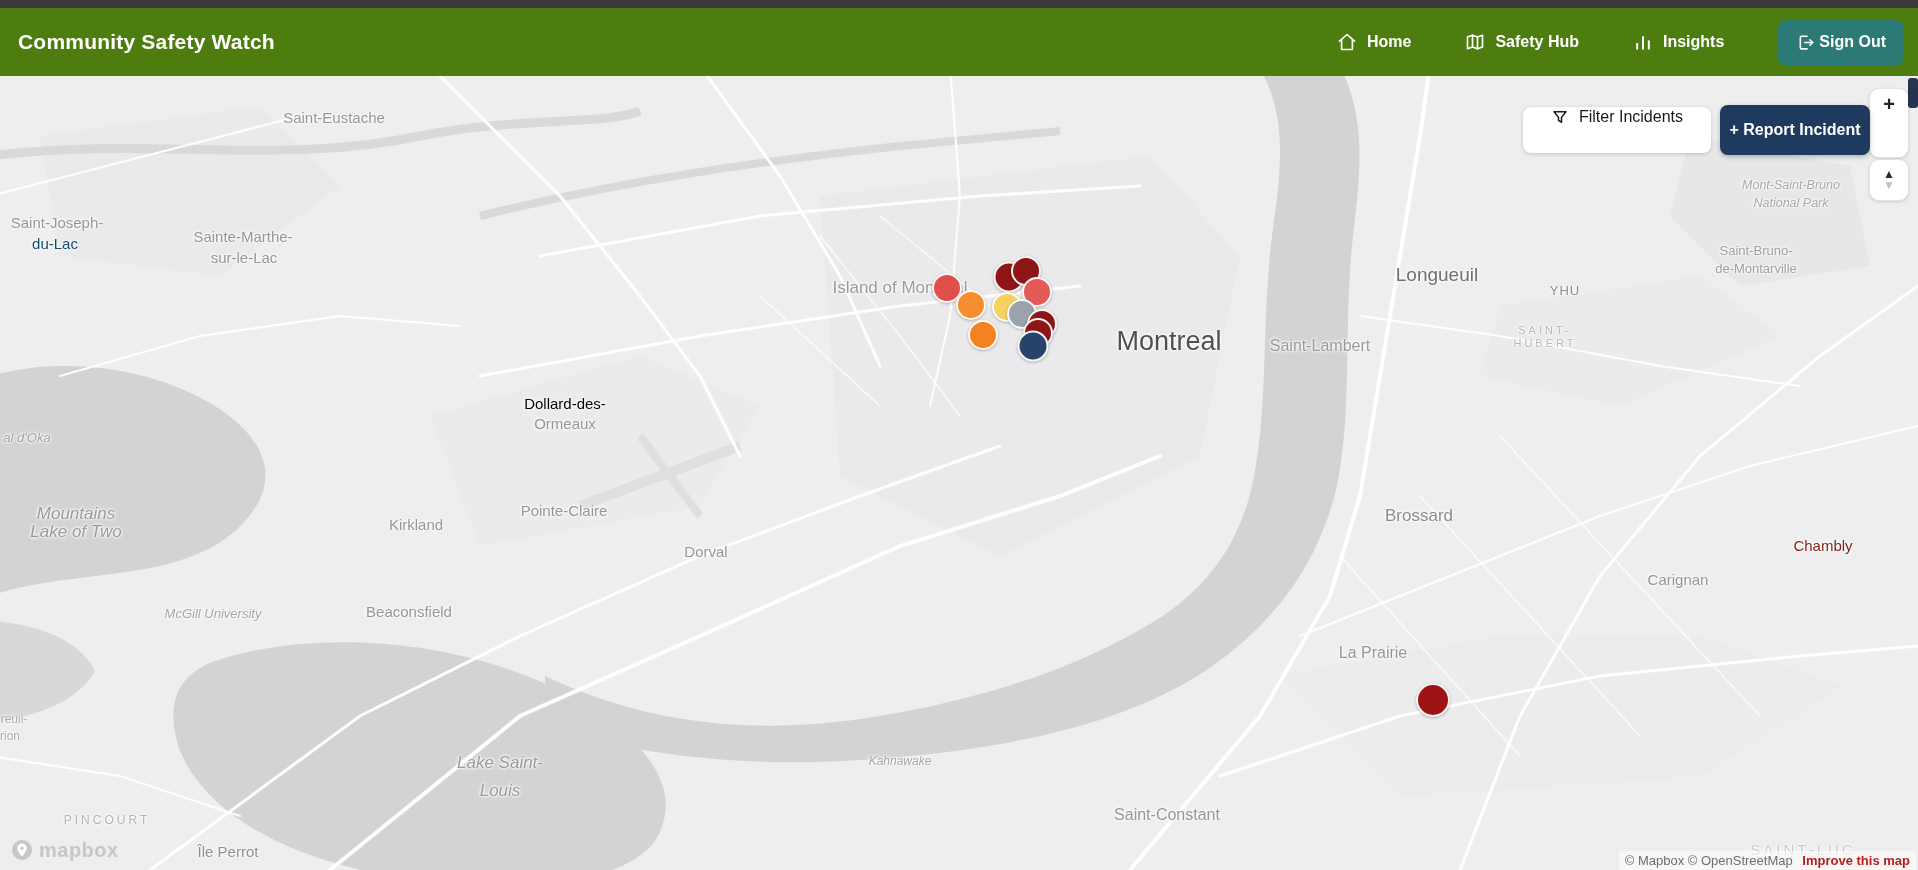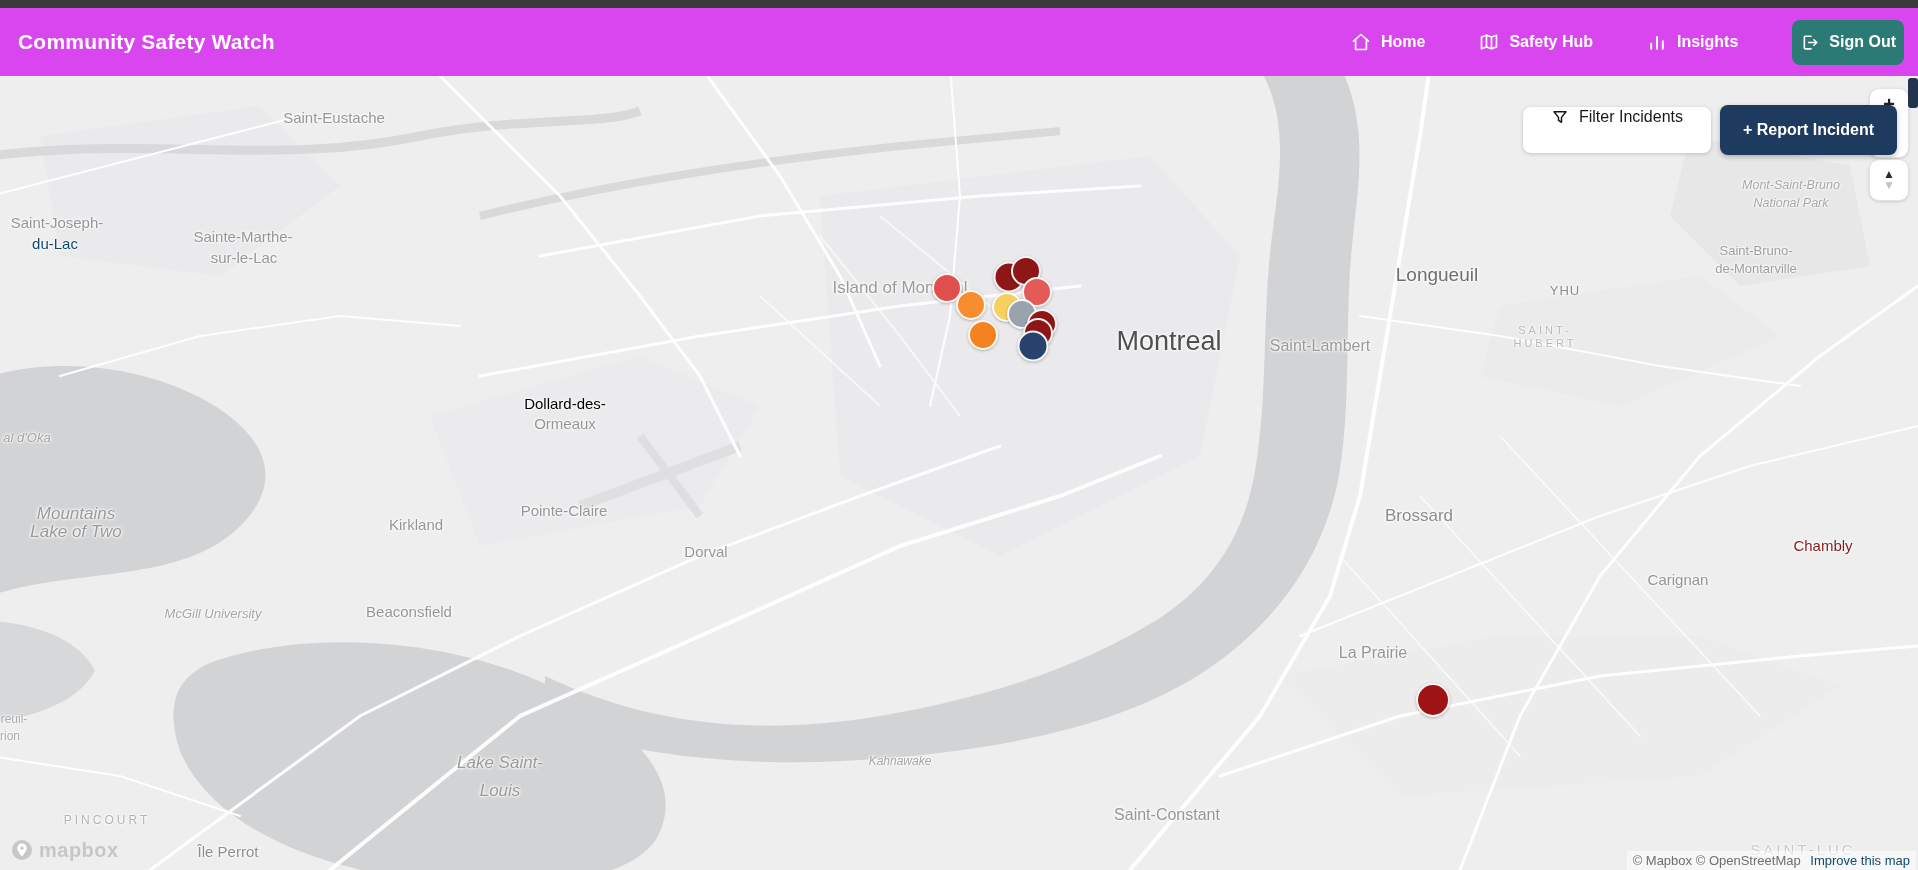--- a/index.html
+++ b/index.html
@@ -1,63 +1,63 @@
 <!DOCTYPE html>
 <html><head>
 <meta charset="utf-8">
 <style>
   html,body{margin:0;padding:0;background:#dcdcdc;}
   .app{position:relative;width:1918px;height:870px;overflow:hidden;
        font-family:"Liberation Sans",sans-serif;background:#eeeeef;}
   .top-strip{position:absolute;left:0;top:0;width:1918px;height:8px;background:#3a3a3a;}
-  header{position:absolute;left:0;top:8px;width:1918px;height:68px;background:#d946ef;
+  header{position:absolute;left:0;top:8px;width:1918px;height:68px;background:#4d7c0f;
          display:flex;align-items:center;justify-content:space-between;box-sizing:border-box;
          padding:0 14px 0 18px;z-index:20;}
   .app-title{margin:0;color:#fff;font-size:21px;font-weight:bold;letter-spacing:.2px;}
   nav{display:flex;align-items:center;gap:54px;}
   .nav-item{display:flex;align-items:center;gap:10px;color:#fff;font-size:16px;font-weight:600;cursor:pointer;}
   .nav-item svg{display:block;}
-  .signout{display:flex;align-items:center;gap:10px;background:#2c7a75;color:#fff;border:none;
+  .signout{display:flex;align-items:center;gap:4px;background:#2c7a75;color:#fff;border:none;
            font-family:inherit;font-size:16px;font-weight:600;border-radius:8px;
-           padding:13px 8px;cursor:pointer;}
+           padding:13px 18px;cursor:pointer;}
   .map{position:absolute;left:0;top:76px;width:1918px;height:794px;background:#eeeeef;overflow:hidden;}
   .map-bg{position:absolute;left:0;top:0;z-index:0;}
   #map-labels{position:absolute;inset:0;z-index:2;}
   .map-label{position:absolute;transform:translate(-50%,-50%);white-space:nowrap;color:#969696;
              text-shadow:0 0 2px #fff,0 0 3px #fff,0 0 4px #fff;}
   .map-label.italic{font-style:italic;}
   #map-markers{position:absolute;inset:0;z-index:3;}
   .marker{position:absolute;transform:translate(-50%,-50%);border-radius:50%;
           border:2px solid rgba(255,255,255,.95);box-shadow:0 1px 3px rgba(0,0,0,.25);cursor:pointer;}
   .filter-btn{position:absolute;left:1523px;top:31px;width:188px;height:46px;z-index:6;
               display:flex;align-items:flex-start;justify-content:center;gap:10px;
               background:#fff;border:none;border-radius:8px;font-family:inherit;
               font-size:16px;font-weight:500;color:#15191e;cursor:pointer;
               box-shadow:0 1px 4px rgba(0,0,0,.18);}
-  .report-btn{position:absolute;left:1720px;top:29px;width:177px;height:50px;z-index:7;
+  .report-btn{position:absolute;left:1720px;top:29px;width:150px;height:50px;z-index:7;
               background:#1e3a5f;border:none;border-radius:8px;font-family:inherit;
               font-size:16px;font-weight:bold;color:#fff;cursor:pointer;
               box-shadow:0 2px 5px rgba(0,0,0,.25);}
   .zoom-box{position:absolute;left:1869px;top:12px;width:38px;height:68px;z-index:5;background:#fff;
             border:1px solid #e3e3e3;border-radius:10px;box-shadow:0 1px 3px rgba(0,0,0,.15);
             display:flex;justify-content:center;}
   .zoom-in{font-size:20px;font-weight:bold;color:#222;line-height:30px;cursor:pointer;}
   .pitch-box{position:absolute;left:1869px;top:83px;width:38px;height:40px;z-index:5;background:#fff;
              border:1px solid #e3e3e3;border-radius:10px;box-shadow:0 1px 3px rgba(0,0,0,.15);
              display:flex;flex-direction:column;align-items:center;justify-content:center;}
   .pitch-up{font-size:12px;line-height:11px;color:#2b2b2b;cursor:pointer;}
   .pitch-down{font-size:12px;line-height:11px;color:#c2c2c2;cursor:pointer;}
   .scroll-thumb{position:absolute;left:1908px;top:2px;width:10px;height:30px;background:#24344d;
                 border-radius:3px;z-index:8;cursor:pointer;}
   .mapbox-logo{position:absolute;left:10px;top:762px;display:flex;align-items:center;gap:5px;z-index:4;
                cursor:pointer;}
   .mapbox-logo span{font-size:20px;font-weight:bold;letter-spacing:.5px;color:#c7c7c7;}
   .attribution{position:absolute;right:2px;bottom:0;z-index:4;font-size:13px;color:#6e6e6e;
                background:rgba(255,255,255,.55);padding:2px 6px;white-space:nowrap;}
-  .attribution a{color:#0c4a6e;font-weight:normal;text-decoration:none;cursor:pointer;margin-left:6px;}
+  .attribution a{color:#b91c1c;font-weight:bold;text-decoration:none;cursor:pointer;margin-left:6px;}
   .attribution span{cursor:pointer;}
 </style>
 </head>
 <body>
 
 <div class="app">
   <div class="top-strip"></div>
 
   <header>
     <h1 class="app-title">Community Safety Watch</h1>

